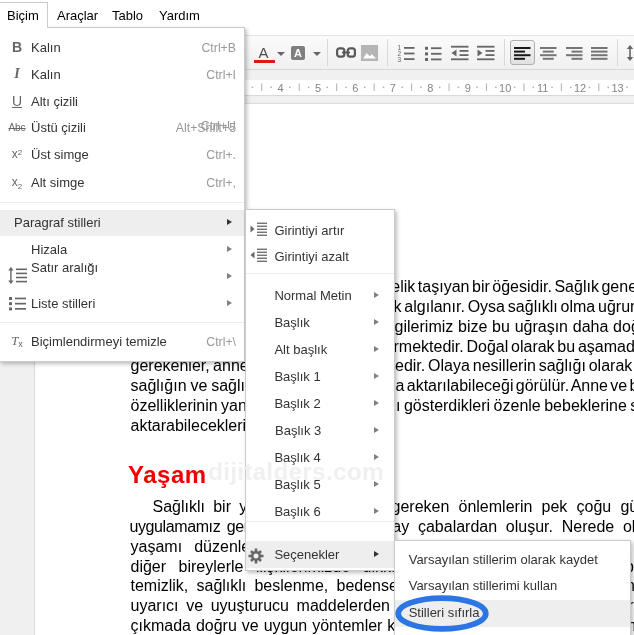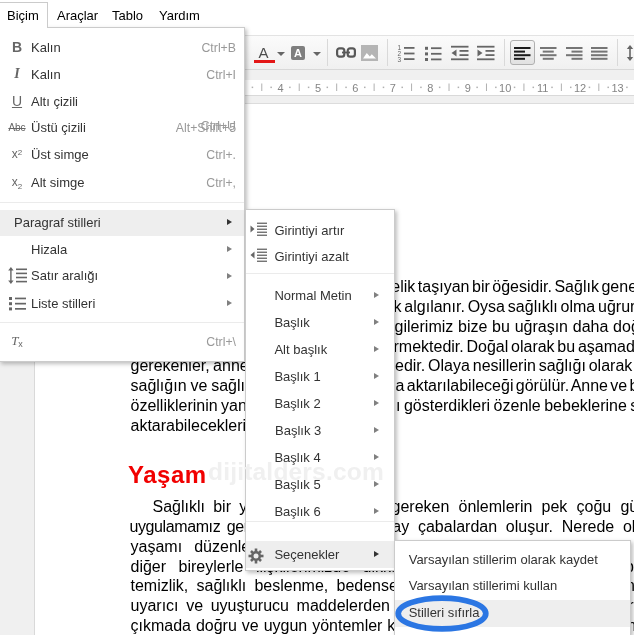--- a/index.html
+++ b/index.html
@@ -214,34 +214,35 @@
 <div class="abs arrow" style="left:227px;top:218px;"></div>
 <svg class="abs" style="left:8px;top:239px;" width="19" height="17">
 <rect x="2.2" y="2.5" width="1.4" height="12" fill="#666"></rect>
 <polygon points="2.9,0 5.6,3.5 0.2,3.5" fill="#666"></polygon>
 <polygon points="2.9,17 5.6,13.5 0.2,13.5" fill="#666"></polygon>
 <rect x="8" y="1.5" width="11" height="1.6" fill="#666"></rect>
         <rect x="8" y="5.6" width="11" height="1.6" fill="#666"></rect>
         <rect x="8" y="9.7" width="11" height="1.6" fill="#666"></rect>
         <rect x="8" y="13.8" width="11" height="1.6" fill="#666"></rect>
 </svg>
-<div class="abs mtext" style="left:31px;top:240px;">Satır aralığı</div>
+<div class="abs mtext" style="left:31px;top:232px;">Satır aralığı</div>
 <div class="abs arrow" style="left:227px;top:245px;"></div>
 <svg class="abs" style="left:9px;top:268px;" width="18" height="15">
 <rect x="0" y="1" width="3" height="3" fill="#666"></rect>
         <rect x="0" y="6.2" width="3" height="3" fill="#666"></rect>
         <rect x="0" y="11.4" width="3" height="3" fill="#666"></rect>
 <rect x="6" y="1.6" width="11" height="1.7" fill="#666"></rect>
         <rect x="6" y="6.8" width="11" height="1.7" fill="#666"></rect>
         <rect x="6" y="12" width="11" height="1.7" fill="#666"></rect>
 </svg>
 <div class="abs mtext" style="left:31px;top:267.5px;">Liste stilleri</div>
 <div class="abs arrow" style="left:227px;top:272px;"></div>
 <div class="sep" style="top:294px;"></div>
 <div class="abs" style="left:8px;top:305px;width:18px;text-align:center;font-size:13px;font-style:italic;color:#666;font-family:'Liberation Serif',serif;">T<span style="font-size:9px;vertical-align:-2px;font-style:normal;font-family:'Liberation Sans',sans-serif;">x</span></div>
+<div class="abs mtext" style="left:31px;top:306px;">Biçimlendirmeyi temizle</div>
 <div class="abs short" style="right:8px;top:306px;">Ctrl+\</div>
 </div>
 
 <div class="abs" style="left:-1px;top:2px;width:49px;height:26px;background:#fff;border:1px solid #cbcbcb;border-bottom:none;box-sizing:border-box;z-index:11;"></div>
 <div class="abs mtext" style="left:7px;top:8px;color:#000;z-index:12;">Biçim</div>
 
 <div class="abs" id="menu2" style="left:245px;top:209px;width:150px;height:362px;background:#fff;border:1px solid #cbcbcb;box-shadow:2px 2px 4px rgba(0,0,0,0.25);box-sizing:border-box;z-index:20;">
 <svg class="abs" style="left:4px;top:12px;" width="17" height="15">
 <polygon points="0.5,3.5 0.5,10.5 4.5,7" fill="#666"></polygon>
 <rect x="7" y="0.6" width="10" height="1.3" fill="#666"></rect>

